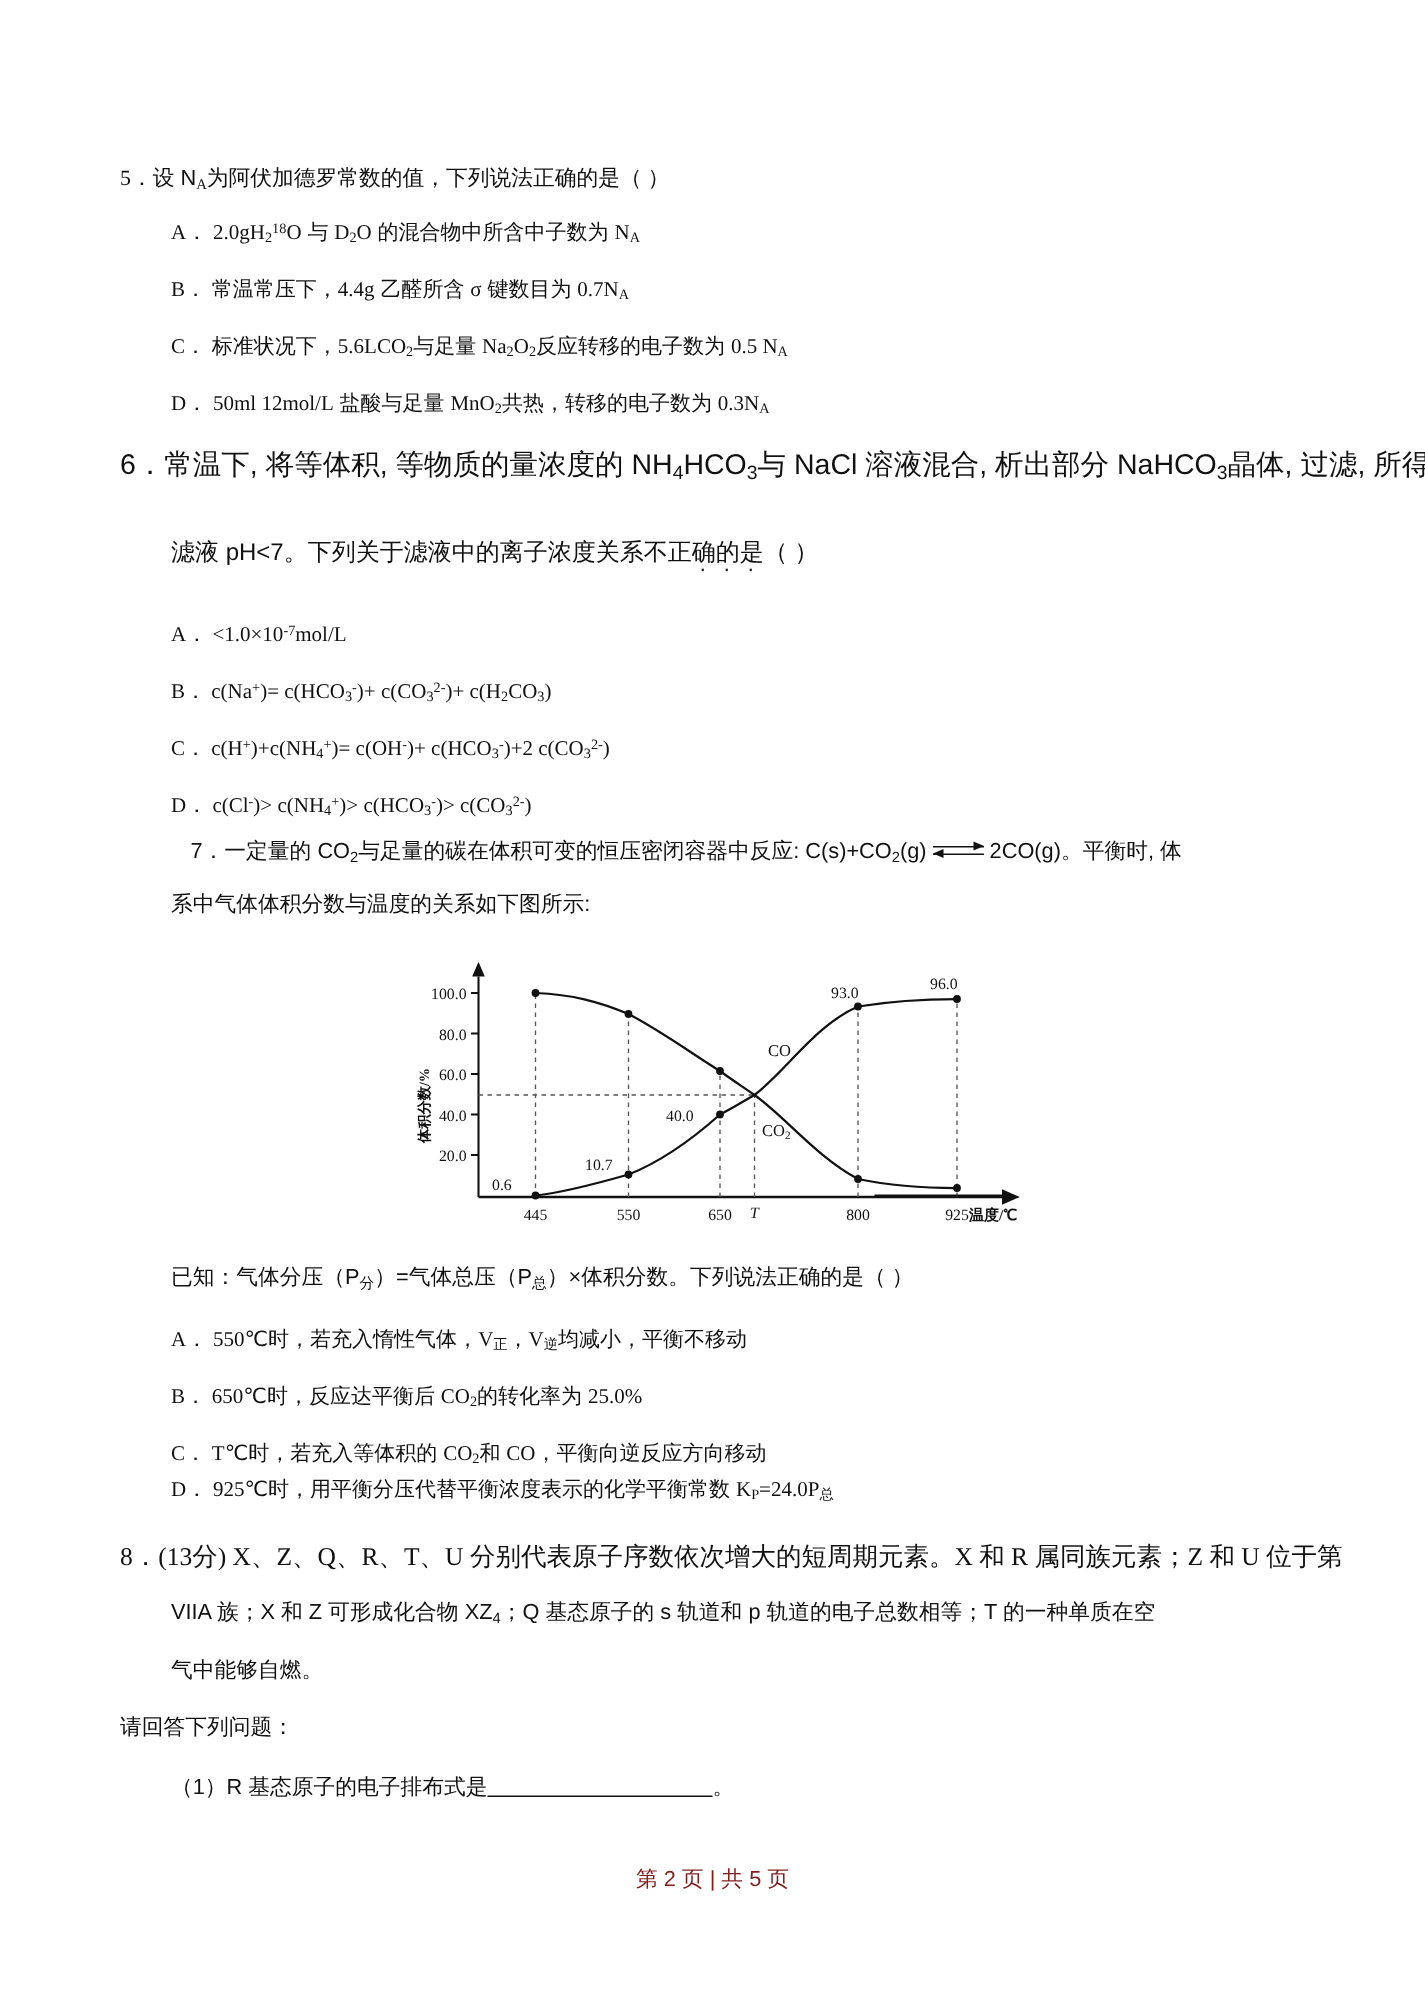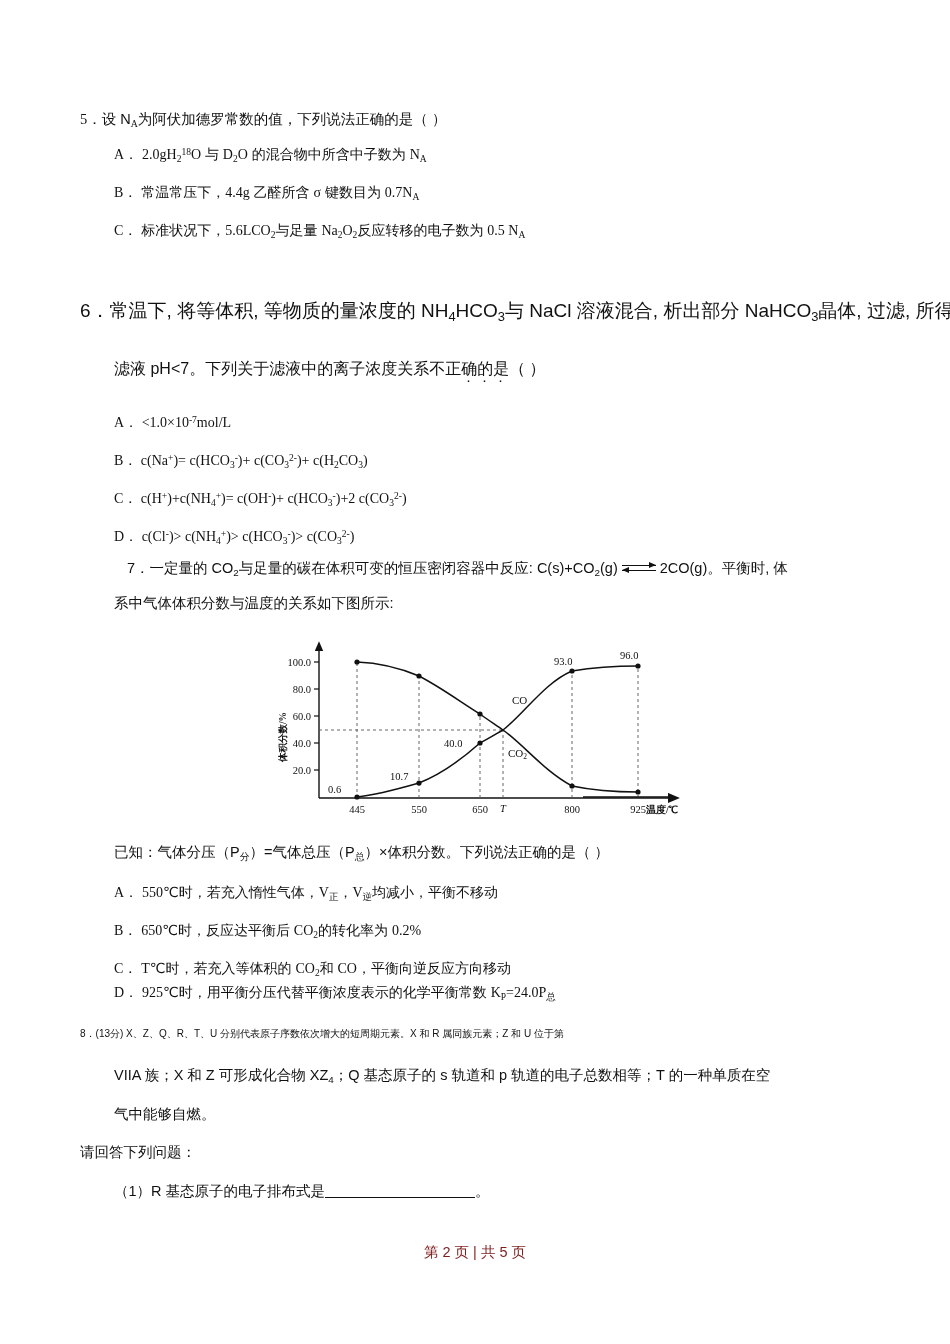--- a/index.html
+++ b/index.html
@@ -66,20 +66,24 @@
   <div class="opt" style="left:114px; top:184px;">
     <span class="lab">B．</span>
     <span>常温常压下，<span class="serif">4.4g</span> 乙醛所含 <span class="serif">σ</span> 键数目为 <span class="serif">0.7N<sub>A</sub></span></span>
   </div>
 
   <div class="opt" style="left:114px; top:222px;">
     <span class="lab">C．</span>
     <span>标准状况下，<span class="serif">5.6LCO<sub>2</sub></span>与足量 <span class="serif">Na<sub>2</sub>O<sub>2</sub></span>反应转移的电子数为 <span class="serif">0.5 N<sub>A</sub></span></span>
   </div>
 
+  <div class="opt" style="left:114px; top:260px;">
+    <span class="lab">D．</span>
+    <span><span class="serif">50ml 12mol/L</span> 盐酸与足量 <span class="serif">MnO<sub>2</sub></span>共热，转移的电子数为 <span class="serif">0.3N<sub>A</sub></span></span>
+  </div>
 
   <div class="q" style="left:80px; top:301px; font-size:19px;">
     <span>6．</span><span>常温下, 将等体积, 等物质的量浓度的 NH<sub>4</sub>HCO<sub>3</sub>与 NaCl 溶液混合, 析出部分 NaHCO<sub>3</sub>晶体, 过滤, 所得</span>
   </div>
 
   <div class="q" style="left:114px; top:361px; font-size:16px;">
     <span>滤液 pH&lt;7。下列关于滤液中的离子浓度关系</span><span>不正确</span><span>的是（  ）</span>
   </div>
   <div class="dotmark" style="left:466px; top:371px;">···</div>
 
@@ -195,34 +199,34 @@
     已知：气体分压（P<sub>分</sub>）=气体总压（P<sub>总</sub>）×体积分数。下列说法正确的是（  ）
   </div>
 
   <div class="opt" style="left:114px; top:884px;">
     <span class="lab">A．</span>
     <span><span class="serif">550</span>℃时，若充入惰性气体，<span class="serif">V</span><sub>正</sub>，<span class="serif">V</span><sub>逆</sub>均减小，平衡不移动</span>
   </div>
 
   <div class="opt" style="left:114px; top:922px;">
     <span class="lab">B．</span>
-    <span><span class="serif">650</span>℃时，反应达平衡后 <span class="serif">CO<sub>2</sub></span>的转化率为 <span class="serif">0.2%</span></span>
+    <span><span class="serif">650</span>℃时，反应达平衡后 <span class="serif">CO<sub>2</sub></span>的转化率为 <span class="serif">25.0%</span></span>
   </div>
 
   <div class="opt" style="left:114px; top:960px;">
     <span class="lab">C．</span>
     <span><span class="serif">T</span>℃时，若充入等体积的 <span class="serif">CO<sub>2</sub></span>和 <span class="serif">CO</span>，平衡向逆反应方向移动</span>
   </div>
 
   <div class="opt" style="left:114px; top:984px;">
     <span class="lab">D．</span>
     <span><span class="serif">925</span>℃时，用平衡分压代替平衡浓度表示的化学平衡常数 <span class="serif">K<sub>P</sub>=24.0P</span><sub>总</sub></span>
   </div>
 
-  <div class="q" style="left:80px; top:1029px; font-size:10px;">
+  <div class="q" style="left:80px; top:1029px; font-size:17px;font-family:Liberation Serif, serif;">
     <span>8．</span><span>(13分) X、Z、Q、R、T、U 分别代表原子序数依次增大的短周期元素。X 和 R 属同族元素；Z 和 U 位于第</span>
   </div>
   <div class="q" style="left:114px; top:1068px; font-size:14.5px;">
     VIIA 族；X 和 Z 可形成化合物 XZ<sub>4</sub>；Q 基态原子的 s 轨道和 p 轨道的电子总数相等；T 的一种单质在空
   </div>
   <div class="q" style="left:114px; top:1107px; font-size:14.5px;">气中能够自燃。</div>
   <div class="q" style="left:80px; top:1145px; font-size:14.5px;">请回答下列问题：</div>
   <div class="q" style="left:114px; top:1183px; font-size:14.5px;">
     <span>（1）R 基态原子的电子排布式是</span><span class="blank"></span><span>。</span>
   </div>

